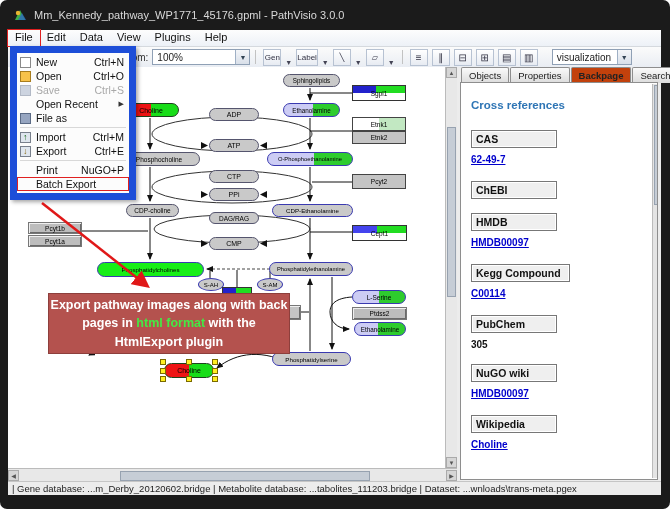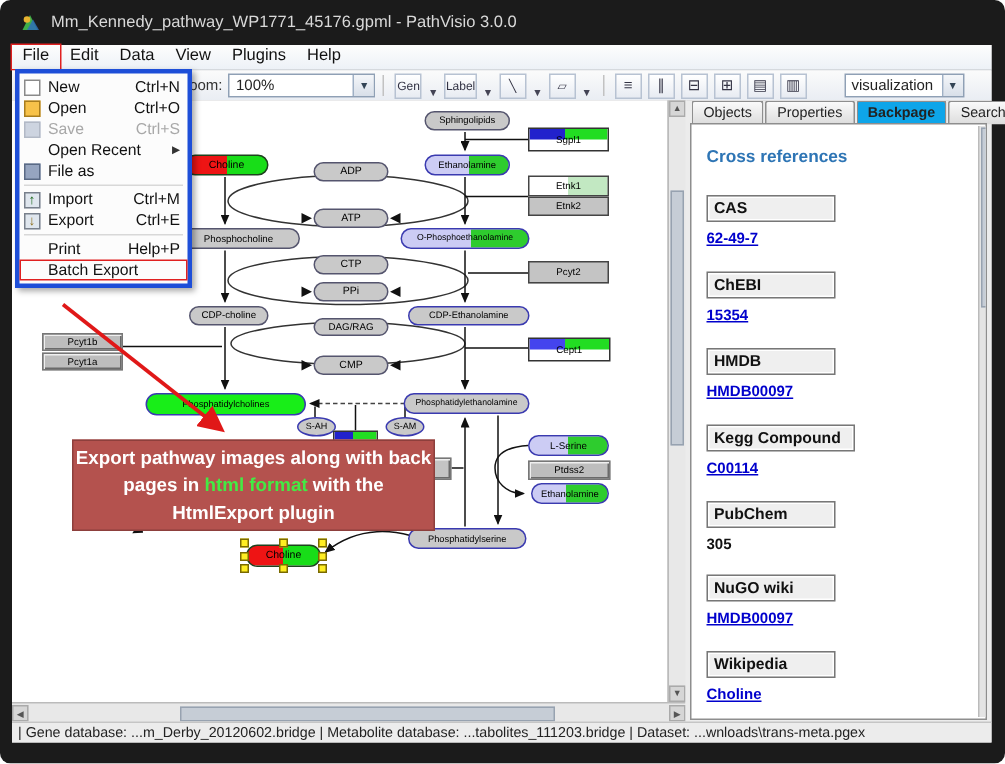--- a/index.html
+++ b/index.html
@@ -30,33 +30,33 @@
   .handle{position:absolute;width:6px;height:6px;background:#ffee22;border:1px solid #7a6a00;box-sizing:border-box;z-index:3;}
   
   .vscroll{position:absolute;left:437px;top:37px;width:12px;height:401px;background:#e8e8e8;border-left:1px solid #bbb;}
   .hscroll{position:absolute;left:0;top:438px;width:449px;height:13px;background:#e8e8e8;border-top:1px solid #bbb;}
   .sbtn{position:absolute;background:#d6d6d6;border:1px solid #aaa;color:#555;font-size:6px;display:flex;align-items:center;justify-content:center;box-sizing:border-box;}
   .thumb{position:absolute;background:#c6cdd6;border:1px solid #97a2b0;box-sizing:border-box;}
   
   .rpanel{position:absolute;left:449px;top:37px;width:204px;height:414px;background:#ececec;}
   .tabs{position:absolute;left:4px;top:0;height:16px;display:flex;font-size:9.5px;}
   .tab{padding:2px 7px;border:1px solid #8e8e8e;border-bottom:none;background:linear-gradient(#fafafa,#dcdcdc);margin-right:1px;border-radius:2px 2px 0 0;color:#222;}
-  .tab.active{background:#0ea5e9;font-weight:bold;position:relative;top:0px;}
+  .tab.active{background:#c2410c;font-weight:bold;position:relative;top:0px;}
   .rcontent{position:absolute;left:3px;top:15px;width:196px;height:396px;background:#fff;border:1px solid #8e8e8e;overflow:hidden;}
   .bp{padding:10px 0 0 10px;}
   .bphdg{color:#2e75b5;font-weight:bold;font-size:11.5px;margin:6px 0 18px 0;}
   .bpsec{margin-bottom:13px;}
   .bphead{display:inline-block;min-width:72px;border:1px solid #777;background:#efefef;box-shadow:inset 0 0 0 1px #fff;font-weight:bold;font-size:10.5px;padding:2px 8px 2px 4px;color:#111;}
   .bpval{display:block;margin-top:6px;font-size:10px;font-weight:bold;color:#111;}
   a.bplink{display:inline-block;margin-top:6px;font-size:10px;font-weight:bold;color:#0000cc;text-decoration:underline;}
   .rscroll{position:absolute;left:191px;top:1px;width:9px;height:394px;background:#e4e4e4;border-left:1px solid #bbb;}
   
   .statusbar{position:absolute;left:0;top:451px;width:653px;height:14px;background:#ececec;border-top:1px solid #c5c5c5;font-size:9.5px;color:#222;display:flex;align-items:center;padding-left:4px;box-sizing:border-box;}
   
-  .filemenu{position:absolute;left:10px;top:46px;width:112px;background:#fcfcfc;border:3px solid #1d4ed8;box-shadow:2px 2px 4px rgba(0,0,0,.35);z-index:70;padding:2px 0;}
+  .filemenu{position:absolute;left:10px;top:46px;width:112px;background:#fcfcfc;border:7px solid #1d4ed8;box-shadow:2px 2px 4px rgba(0,0,0,.35);z-index:70;padding:2px 0;}
   .mitem{display:flex;align-items:center;height:14px;font-size:10.5px;padding:0 5px 0 3px;color:#111;}
   .mitem.disabled{color:#a8a8a8;}
   .mitem.hl{outline:1.5px solid #e02020;outline-offset:-1px;}
   .mshort{margin-left:auto;}
   .marr{margin-left:auto;font-size:7px;color:#333;}
   .msep{height:1px;background:#d8d8d8;margin:2px 3px;}
   .ic{width:11px;height:11px;display:inline-block;margin-right:5px;flex:none;box-sizing:border-box;position:relative;}
   .ic-none{background:transparent;}
   .ic-new{background:#fff;border:1px solid #8a8a8a;}
   .ic-open{background:#f7c24a;border:1px solid #a87d1e;}
@@ -117,21 +117,21 @@
         </span>
       <div class="tbsep"></div>
       <span id="aligns" style="display:flex;align-items:center">
           <span class="toolbtn" style="font-size: 10px;">≡</span>
           <span class="toolbtn" style="font-size: 10px;">∥</span>
           <span class="toolbtn" style="font-size: 10px;">⊟</span>
           <span class="toolbtn" style="font-size: 10px;">⊞</span>
           <span class="toolbtn" style="font-size: 10px;">▤</span>
           <span class="toolbtn" style="font-size: 10px;">▥</span>
         </span>
-      <div class="combo" style="width:74px;margin-left:23px">
+      <div class="combo" style="width:74px;margin-left:12px">
         <span>visualization</span>
         <span class="dd">▼</span>
       </div>
     </div>
 
     <div class="canvas"></div>
 
     <div class="vscroll">
       <div class="sbtn" style="left:0;top:0;width:11px;height:11px">▲</div>
       <div class="sbtn" style="left:0;bottom:0;width:11px;height:11px">▼</div>
@@ -148,21 +148,21 @@
           <div class="tab">Objects</div>
           <div class="tab">Properties</div>
           <div class="tab active">Backpage</div>
           <div class="tab">Search</div>
         </div>
       <div class="rcontent">
         <div class="bp">
           <div class="bphdg">Cross references</div>
           <div id="bpsections">
               <div class="bpsec"><div class="bphead">CAS</div><div><a class="bplink" href="#">62-49-7</a></div></div>
-              <div class="bpsec"><div class="bphead">ChEBI</div><div><a class="bplink" href="#">15354</a></div></div>
+              <div class="bpsec"><div class="bphead">ChEBI</div></div>
               <div class="bpsec"><div class="bphead">HMDB</div><div><a class="bplink" href="#">HMDB00097</a></div></div>
               <div class="bpsec"><div class="bphead">Kegg Compound</div><div><a class="bplink" href="#">C00114</a></div></div>
               <div class="bpsec"><div class="bphead">PubChem</div><div>
                   <span class="bpval">305</span>
                 </div></div>
               <div class="bpsec"><div class="bphead">NuGO wiki</div><div><a class="bplink" href="#">HMDB00097</a></div></div>
               <div class="bpsec"><div class="bphead">Wikipedia</div><div><a class="bplink" href="#">Choline</a></div></div>
             </div>
 
         </div>
@@ -363,21 +363,21 @@
       </div>
       <div class="mitem">
         <span class="ic ic-export"></span>
         <span class="mlabel">Export</span>
         <span class="mshort">Ctrl+E</span>
       </div>
       <div class="msep"></div>
       <div class="mitem">
         <span class="ic ic-none"></span>
         <span class="mlabel">Print</span>
-        <span class="mshort">Help+P</span>
+        <span class="mshort">NuGO+P</span>
       </div>
       <div class="mitem hl">
         <span class="ic ic-none"></span>
         <span class="mlabel">Batch Export</span>
       </div>
     </div>
 
   <svg class="redlayer" viewBox="0 0 670 509">
     <line x1="42" y1="203" x2="146" y2="285" stroke="#e01818" stroke-width="2.5" marker-end="url(#mr2)"></line>
     <defs>

